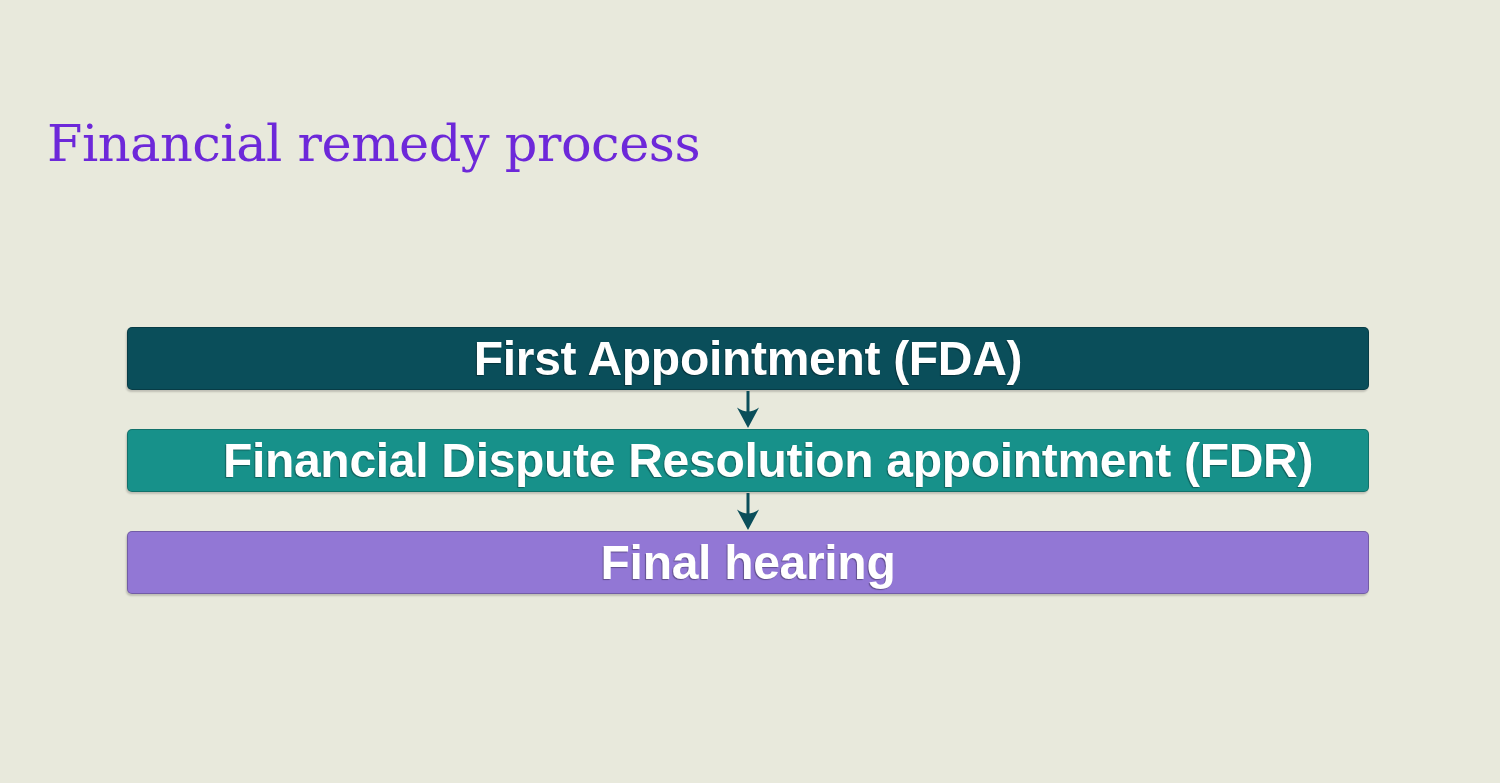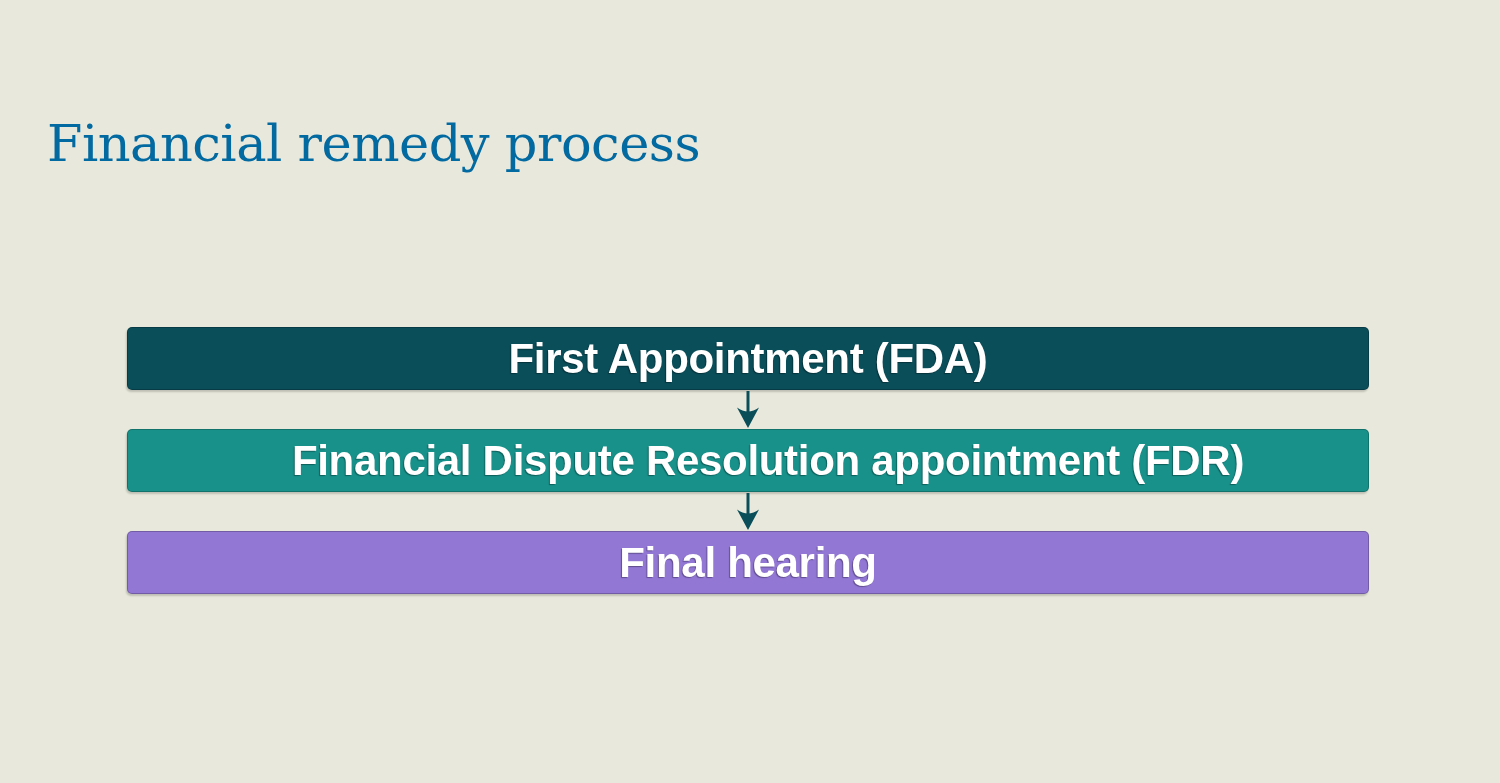--- a/index.html
+++ b/index.html
@@ -39,21 +39,21 @@
     align-items: stretch;
   }
 
   .step {
     height: 63px;
     border-radius: 5px;
     border: 1px solid rgba(0, 0, 0, 0.22);
     display: flex;
     align-items: center;
     justify-content: center;
-    font-size: 42px;
+    font-size: 48px;
     font-weight: bold;
     color: #ffffff;
     letter-spacing: -0.3px;
     text-shadow: -1px 1px 1px rgba(0, 0, 0, 0.35);
     box-shadow: -1px 2px 2px rgba(0, 0, 0, 0.18);
   }
 
   .arrow-row {
     height: 39px;
     display: flex;
@@ -65,21 +65,21 @@
     display: block;
     height: 37px;
     width: 26px;
   }
 </style>
 </head>
 <body>
 
 <div class="canvas" style="background-color: rgb(232, 233, 220);">
 
-  <h1 class="page-title" style="color: #0369a1;">Financial remedy process</h1>
+  <h1 class="page-title" style="color: #6d28d9;">Financial remedy process</h1>
 
   <div class="flow">
 
     <div class="step" style="background-color: rgb(10, 78, 90);">
       <span style="color: rgb(255, 255, 255);">First Appointment (FDA)</span>
     </div>
 
     <div class="arrow-row">
       <svg viewBox="0 0 26 37" xmlns="http://www.w3.org/2000/svg" style="color: rgb(10, 78, 90);">
         <rect x="11.5" y="0" width="3" height="22" fill="currentColor"></rect>

